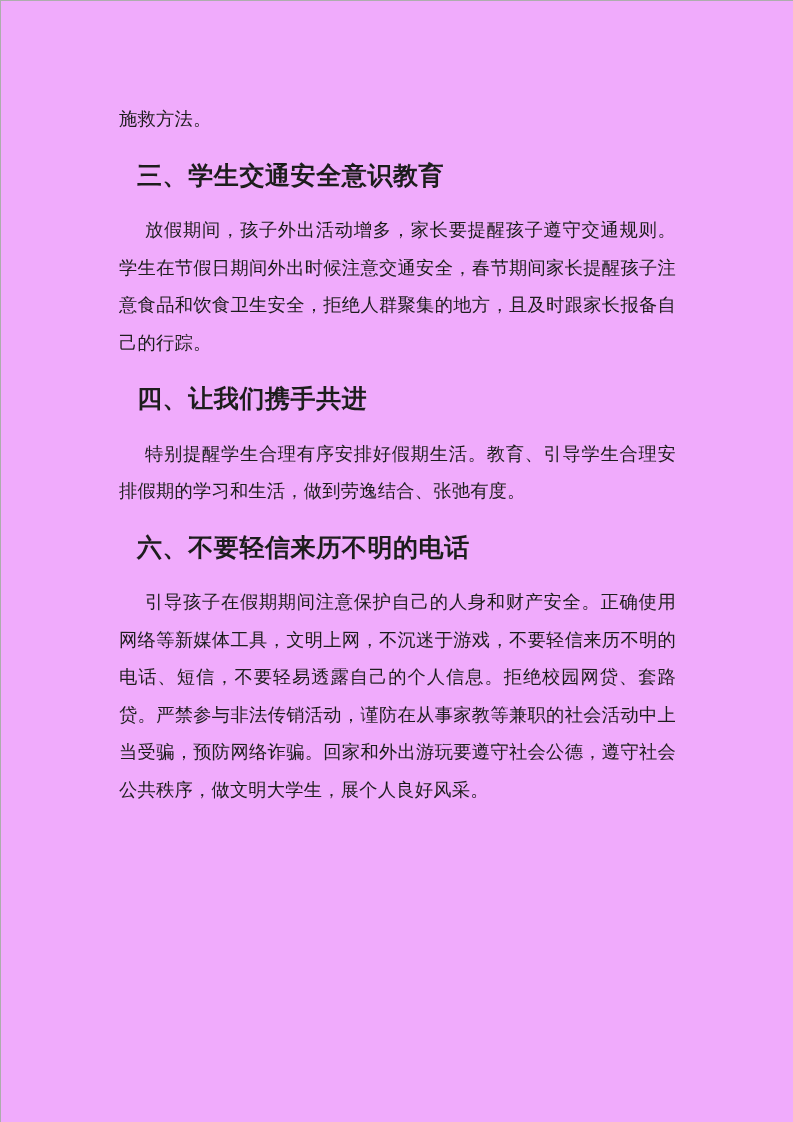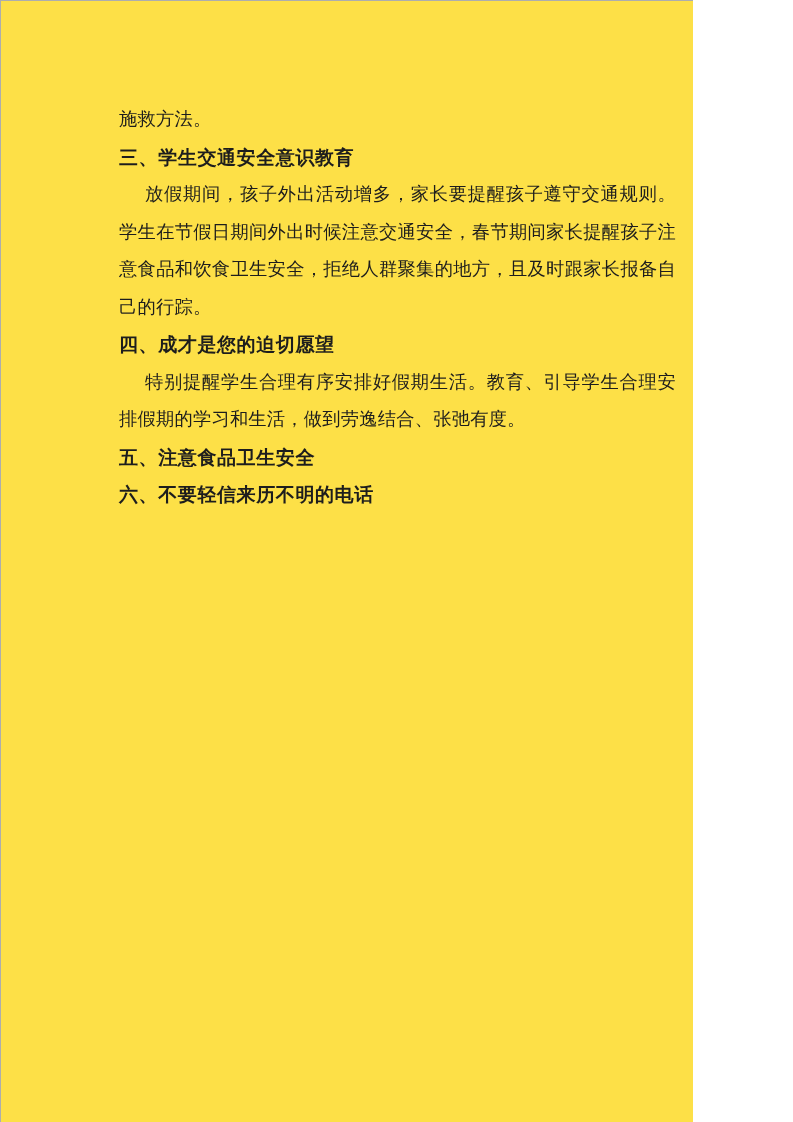--- a/index.html
+++ b/index.html
@@ -8,23 +8,23 @@
     background: #ffffff;
   }
   body {
     width: 793px;
     height: 1122px;
     overflow: hidden;
   }
   .page {
     position: relative;
     box-sizing: border-box;
-    width: 693px;
+    width: 793px;
     height: 1122px;
-    background: #fde047;
+    background: #f0abfc;
     border-top: 1px solid #adadad;
     border-left: 1px solid #adadad;
     overflow: hidden;
   }
   .doc {
     position: absolute;
     left: 118px;
     top: 100px;
     width: 557px;
     color: #1d1d1d;
@@ -36,45 +36,45 @@
     letter-spacing: 0.2px;
   }
   .para {
     margin: 0;
     text-indent: 26px;
   }
   .para.no-indent {
     text-indent: 0;
   }
   .heading {
-    margin: 0;
-    font-size: 19px;
+    margin: 18px;
+    font-size: 25px;
     font-weight: 700;
     line-height: 37.5px;
     text-align: left;
     letter-spacing: 0.6px;
   }
 </style>
 </head>
 <body>
 
 <div class="page">
   <div class="doc">
 
     <p class="para no-indent">施救方法。</p>
 
     <h2 class="heading">三、学生交通安全意识教育</h2>
 
     <p class="para">放假期间，孩子外出活动增多，家长要提醒孩子遵守交通规则。学生在节假日期间外出时候注意交通安全，春节期间家长提醒孩子注意食品和饮食卫生安全，拒绝人群聚集的地方，且及时跟家长报备自己的行踪。</p>
 
-    <h2 class="heading">四、成才是您的迫切愿望</h2>
+    <h2 class="heading">四、让我们携手共进</h2>
 
     <p class="para">特别提醒学生合理有序安排好假期生活。教育、引导学生合理安排假期的学习和生活，做到劳逸结合、张弛有度。</p>
 
-    <h2 class="heading">五、注意食品卫生安全</h2>
 
 
     <h2 class="heading">六、不要轻信来历不明的电话</h2>
 
+    <p class="para">引导孩子在假期期间注意保护自己的人身和财产安全。正确使用网络等新媒体工具，文明上网，不沉迷于游戏，不要轻信来历不明的电话、短信，不要轻易透露自己的个人信息。拒绝校园网贷、套路贷。严禁参与非法传销活动，谨防在从事家教等兼职的社会活动中上当受骗，预防网络诈骗。回家和外出游玩要遵守社会公德，遵守社会公共秩序，做文明大学生，展个人良好风采。</p>
 
 
   </div>
 </div>
 
 </body></html>

